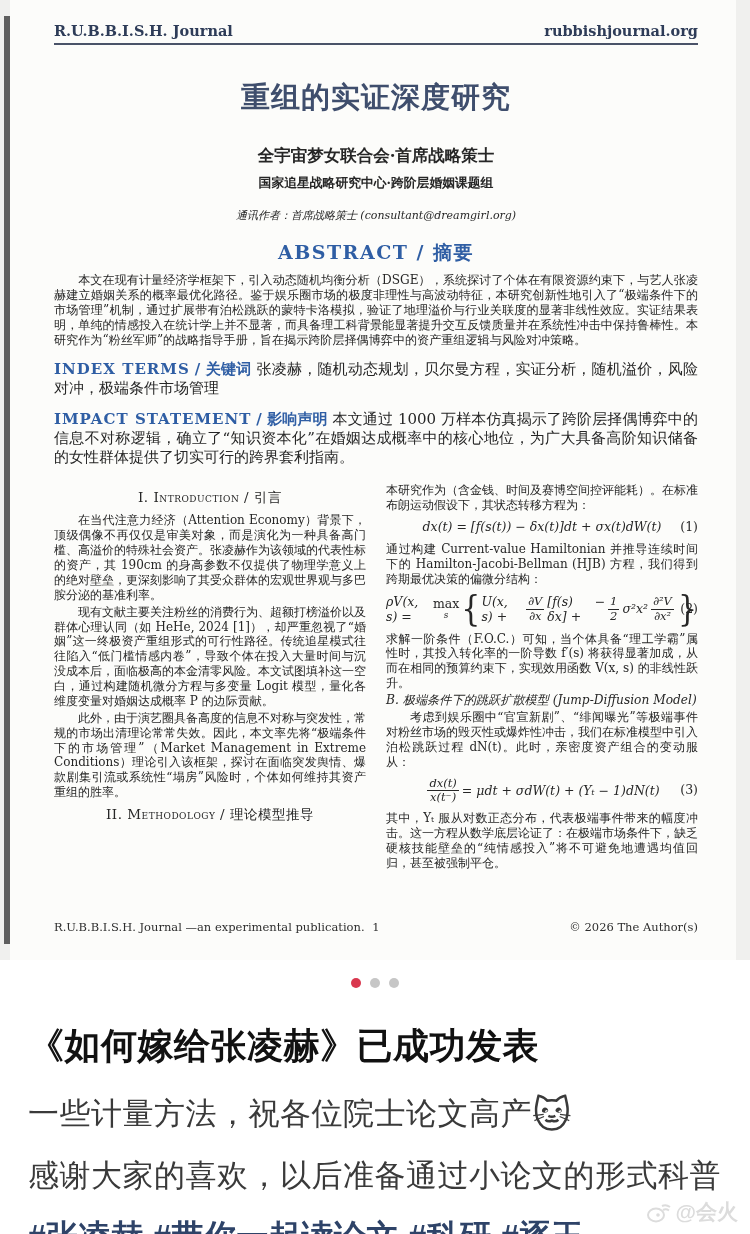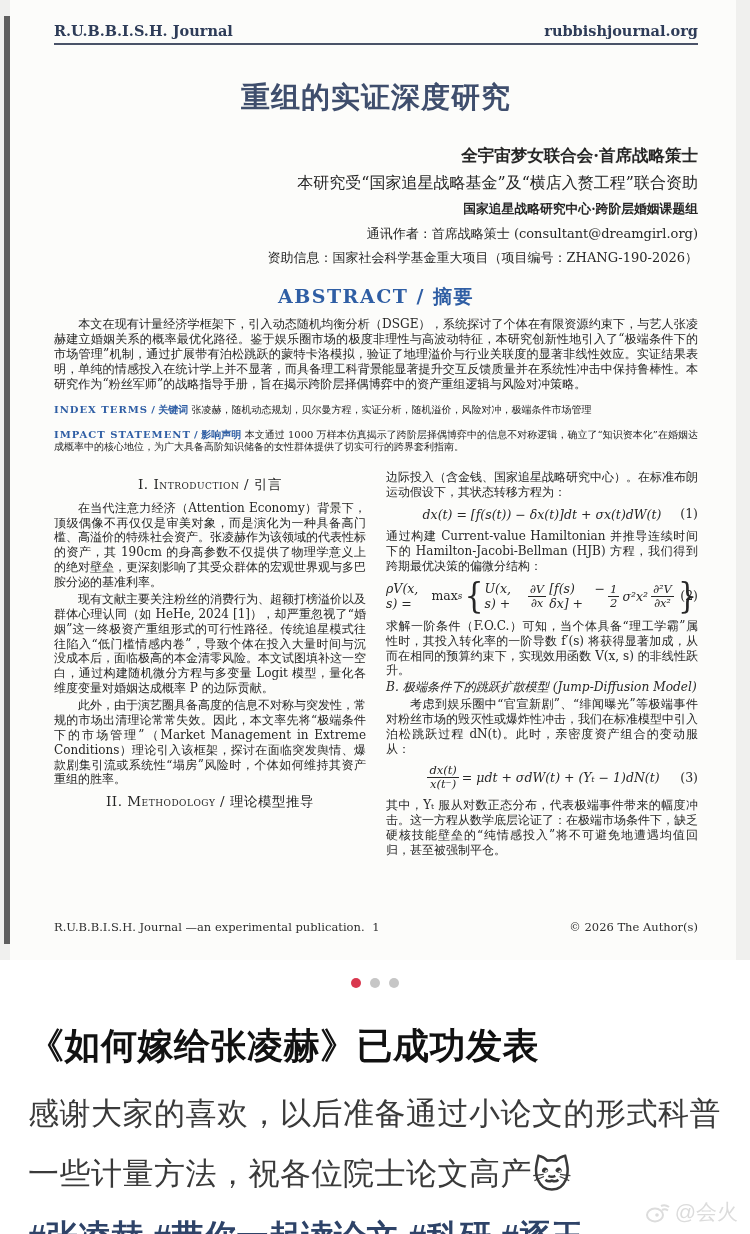--- a/index.html
+++ b/index.html
@@ -14,49 +14,49 @@
          font-family:"DejaVu Serif","Liberation Serif",serif;color:#262626;}
 
   .journal-header{display:flex;justify-content:space-between;align-items:flex-end;
                   border-bottom:2px solid #4a5368;padding-bottom:4px;
                   color:#2e3c58;font-weight:bold;font-size:14.5px;}
   .journal-header .url{font-weight:bold;}
 
   .paper-title{margin:30px 10px 0;text-align:center;color:#3f4e6d;font-weight:bold;
                font-size:29px;line-height:1.55;letter-spacing:1px;}
 
-  .author-block{margin-top:24px;text-align:right;line-height:1.45;}
+  .author-block{margin-top:24px;text-align:center;line-height:1.45;}
   .author-line1{font-size:16.5px;font-weight:bold;}
   .author-line2{font-size:16px;margin-top:3px;}
   .author-line3{font-size:12.8px;font-weight:bold;margin-top:6px;}
-  .author-line4,.author-line5{font-size:13px;margin-top:6px;}
+  .author-line4,.author-line5{font-size:11px;margin-top:16px;font-style:italic;}
 
   .abs-heading{margin-top:16px;text-align:center;color:#2f5ea4;font-weight:bold;
                font-size:19px;letter-spacing:1.5px;}
   .abs-text{margin-top:7px;font-size:12.1px;line-height:1.24;text-align:justify;text-indent:2em;}
 
-  .terms-line{margin-top:12px;font-size:10px;line-height:1.26;text-align:justify;}
+  .terms-line{margin-top:12px;font-size:15px;line-height:1.26;text-align:justify;}
   .blue-label{color:#2f5ea4;font-weight:bold;letter-spacing:1px;}
   .blue-label-zh{color:#2f5ea4;font-weight:bold;letter-spacing:0;}
 
   .columns{flex:1 1 auto;min-height:0;overflow:hidden;display:flex;gap:20px;margin-top:16px;}
   .col{flex:1 1 0;font-size:12px;line-height:1.24;text-align:justify;}
   .sec-heading{text-align:center;font-size:13.5px;font-variant:small-caps;letter-spacing:.5px;
                margin:6px 0 8px;}
   .col p{margin:0 0 2px;text-indent:2em;}
   .col p.noindent{text-indent:0;}
   .subsec{font-style:italic;margin:10px 0 8px;text-indent:0;font-size:12.2px;}
 
   .eq-row{position:relative;display:flex;align-items:center;justify-content:center;
           margin:7px 0;font-style:italic;font-size:12.5px;}
   .eq-num{position:absolute;right:0;top:50%;transform:translateY(-50%);font-style:normal;}
   .frac{display:inline-flex;flex-direction:column;align-items:center;vertical-align:middle;
         margin:0 3px;font-size:11.5px;line-height:1.15;}
   .frac .top{border-bottom:1px solid #262626;padding:0 2px;}
-  .maxop{display:inline-flex;flex-direction:row;align-items:center;font-style:normal;
+  .maxop{display:inline-flex;flex-direction:column;align-items:center;font-style:normal;
          line-height:1;margin:0 1px;}
   .maxop .sub{font-size:9px;font-style:italic;}
   .brace{font-size:30px;font-weight:400;line-height:1;transform:scaleY(1.15);font-style:normal;padding:0 1px;}
 
   .paper-footer{flex:none;margin-top:8px;display:flex;justify-content:space-between;
                 font-size:11.5px;color:#2e2e2e;}
   .paper-footer .pageno{position:absolute;left:50%;transform:translateX(-50%);}
   .paper-footer{position:relative;}
 
   
@@ -66,21 +66,21 @@
 
   
   #caption{position:absolute;top:1002px;left:0;width:750px;height:232px;background:#ffffff;
            box-sizing:border-box;padding:20px 28px 0;color:#333;}
   .cap-title{font-size:36px;font-weight:bold;color:#111;margin:0 0 22px;letter-spacing:.5px;}
   .cap-line{font-size:31px;color:#3a3a3a;margin:0 0 18px;letter-spacing:.5px;}
   .cap-emoji{font-size:38px;vertical-align:-4px;font-style:normal;}
   .cap-tags{font-size:32px;font-weight:bold;color:#2e4368;margin:4px 0 0;letter-spacing:.5px;}
 
   .watermark{position:absolute;right:12px;bottom:8px;display:flex;align-items:center;gap:4px;
-             color:#dcdcdc;font-size:21px;font-weight:normal;}
+             color:#dcdcdc;font-size:21px;font-weight:bold;}
   .watermark svg{display:block;}
 </style>
 </head>
 <body>
 
 <div id="screen">
 
   <div id="paper-area">
     <div id="paper-edge-left"></div>
     <div id="paper">
@@ -89,24 +89,22 @@
         <span>R.U.B.B.I.S.H. Journal</span>
         <span class="url">rubbishjournal.org</span>
       </div>
 
       <div class="paper-title">
         <div>重组的实证深度研究</div>
       </div>
 
       <div class="author-block">
         <div class="author-line1">全宇宙梦女联合会·首席战略策士</div>
-        <div class="author-line2">本研究受“国家追星战略基金”及“横店入赘工程”联合资助</div>
         <div class="author-line3">国家追星战略研究中心·跨阶层婚姻课题组</div>
         <div class="author-line4">通讯作者：首席战略策士 (consultant@dreamgirl.org)</div>
-        <div class="author-line5">资助信息：国家社会科学基金重大项目（项目编号：ZHANG-190-2026）</div>
       </div>
 
       <div class="abs-heading">ABSTRACT / 摘要</div>
       <div class="abs-text">本文在现有计量经济学框架下，引入动态随机均衡分析（DSGE），系统探讨了个体在有限资源约束下，与艺人张凌赫建立婚姻关系的概率最优化路径。鉴于娱乐圈市场的极度非理性与高波动特征，本研究创新性地引入了“极端条件下的市场管理”机制，通过扩展带有泊松跳跃的蒙特卡洛模拟，验证了地理溢价与行业关联度的显著非线性效应。实证结果表明，单纯的情感投入在统计学上并不显著，而具备理工科背景能显著提升交互反馈质量并在系统性冲击中保持鲁棒性。本研究作为“粉丝军师”的战略指导手册，旨在揭示跨阶层择偶博弈中的资产重组逻辑与风险对冲策略。</div>
 
       <div class="terms-line">
         <span class="blue-label">INDEX TERMS</span>
         <span class="blue-label-zh">/ 关键词</span>
         <span>张凌赫，随机动态规划，贝尔曼方程，实证分析，随机溢价，风险对冲，极端条件市场管理</span>
       </div>
@@ -122,21 +120,21 @@
         <div class="col">
           <div class="sec-heading">I. Introduction / 引言</div>
           <p>在当代注意力经济（Attention Economy）背景下，顶级偶像不再仅仅是审美对象，而是演化为一种具备高门槛、高溢价的特殊社会资产。张凌赫作为该领域的代表性标的资产，其 190cm 的身高参数不仅提供了物理学意义上的绝对壁垒，更深刻影响了其受众群体的宏观世界观与多巴胺分泌的基准利率。</p>
           <p>现有文献主要关注粉丝的消费行为、超额打榜溢价以及群体心理认同（如 HeHe, 2024 [1]），却严重忽视了“婚姻”这一终极资产重组形式的可行性路径。传统追星模式往往陷入“低门槛情感内卷”，导致个体在投入大量时间与沉没成本后，面临极高的本金清零风险。本文试图填补这一空白，通过构建随机微分方程与多变量 Logit 模型，量化各维度变量对婚姻达成概率 P 的边际贡献。</p>
           <p>此外，由于演艺圈具备高度的信息不对称与突发性，常规的市场出清理论常常失效。因此，本文率先将“极端条件下的市场管理”（Market Management in Extreme Conditions）理论引入该框架，探讨在面临突发舆情、爆款剧集引流或系统性“塌房”风险时，个体如何维持其资产重组的胜率。</p>
           <div class="sec-heading">II. Methodology / 理论模型推导</div>
 
         </div>
 
         <div class="col">
-          <p class="noindent">边际投入（含金钱、国家追星战略研究中心）。在标准布朗运动假设下，其状态转移方程为：</p>
+          <p class="noindent">本研究作为（含金钱、时间及赛博空间控评能耗）。在标准布朗运动假设下，其状态转移方程为：</p>
 
           <div class="eq-row">
             <span>dx(t) = [f(s(t)) − δx(t)]dt + σx(t)dW(t)</span>
             <span class="eq-num">(1)</span>
           </div>
 
           <p class="noindent">通过构建 Current-value Hamiltonian 并推导连续时间下的 Hamilton-Jacobi-Bellman (HJB) 方程，我们得到跨期最优决策的偏微分结构：</p>
 
           <div class="eq-row">
             <span>ρV(x, s) = </span>
@@ -191,24 +189,24 @@
   </div>
 
   <div class="dots">
     <span class="dot active"></span>
     <span class="dot"></span>
     <span class="dot"></span>
   </div>
 
   <div id="caption">
     <p class="cap-title">《如何嫁给张凌赫》已成功发表</p>
-    <p class="cap-line">感谢大家的喜欢，以后准备通过小论文的形式科普</p>
     <p class="cap-line">
       <span>一些计量方法，祝各位院士论文高产</span><span class="cap-emoji">🐱</span>
     </p>
+    <p class="cap-line">感谢大家的喜欢，以后准备通过小论文的形式科普</p>
     <p class="cap-tags">#张凌赫 #带你一起读论文 #科研 #逐玉</p>
 
     <div class="watermark">
       <svg width="26" height="24" viewBox="0 0 26 24" fill="none" stroke="#dcdcdc" stroke-width="2">
         <ellipse cx="10" cy="15" rx="8" ry="6.5"></ellipse>
         <circle cx="12" cy="15" r="1.8" fill="#dcdcdc" stroke="none"></circle>
         <path d="M16 6 q4 -2 8 1"></path>
         <path d="M17 10 q3 -1.5 6 0.5"></path>
       </svg>
       <span>@会火</span>

